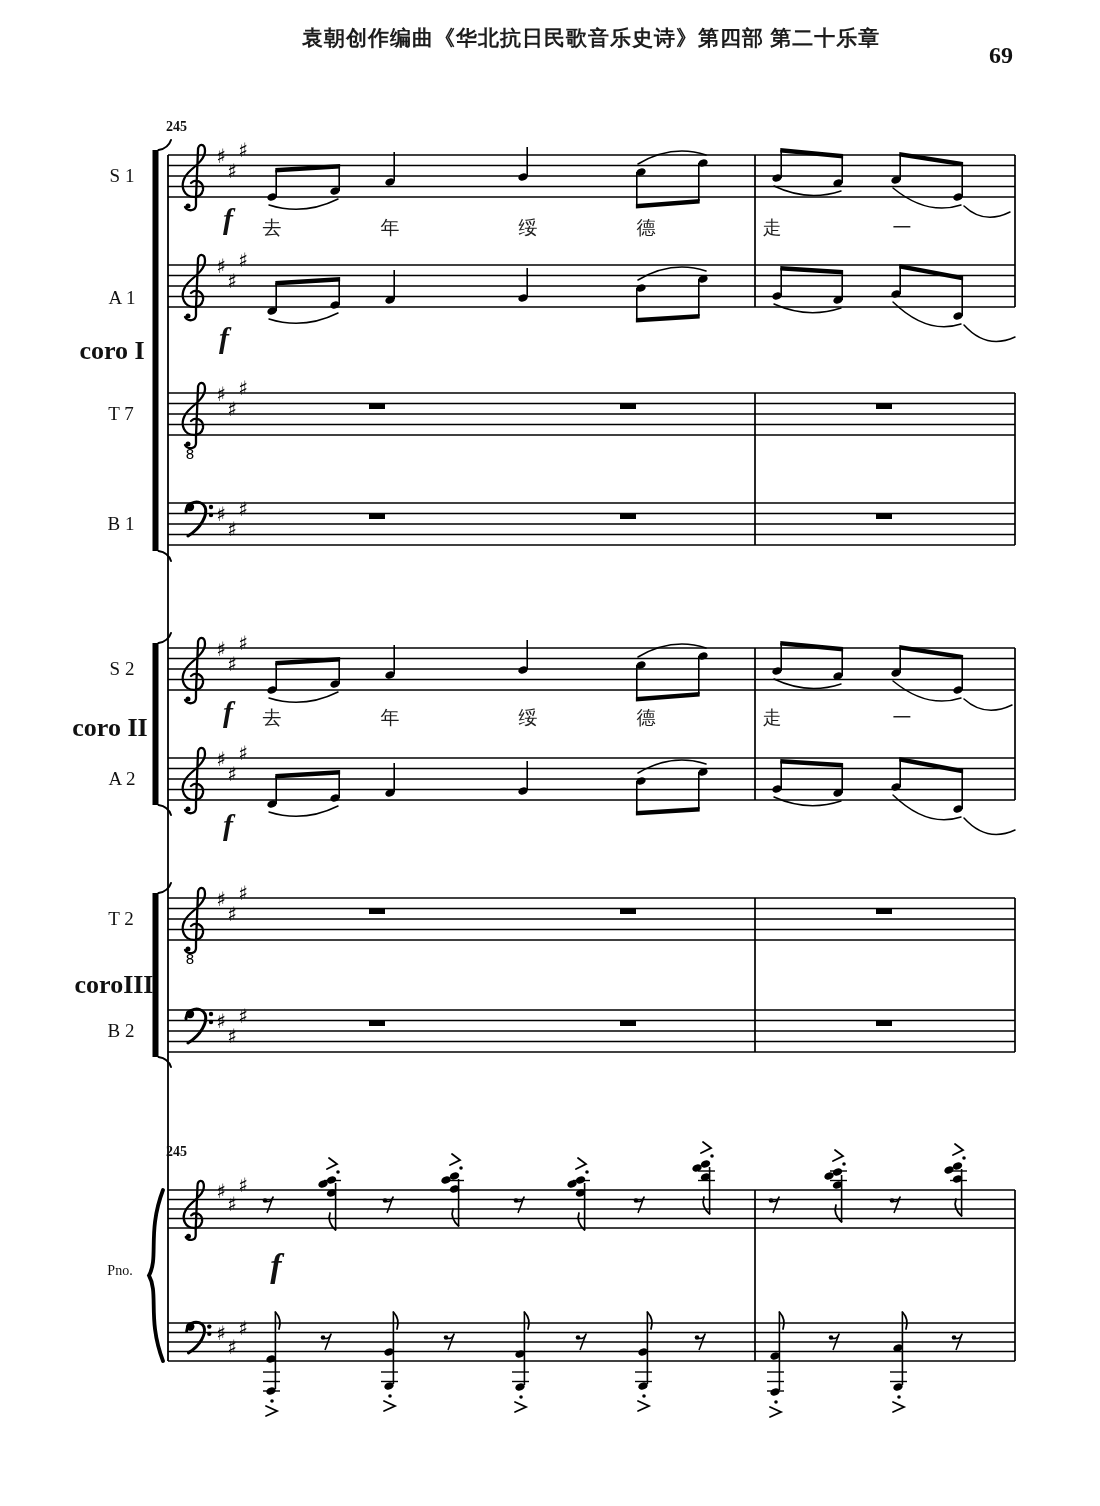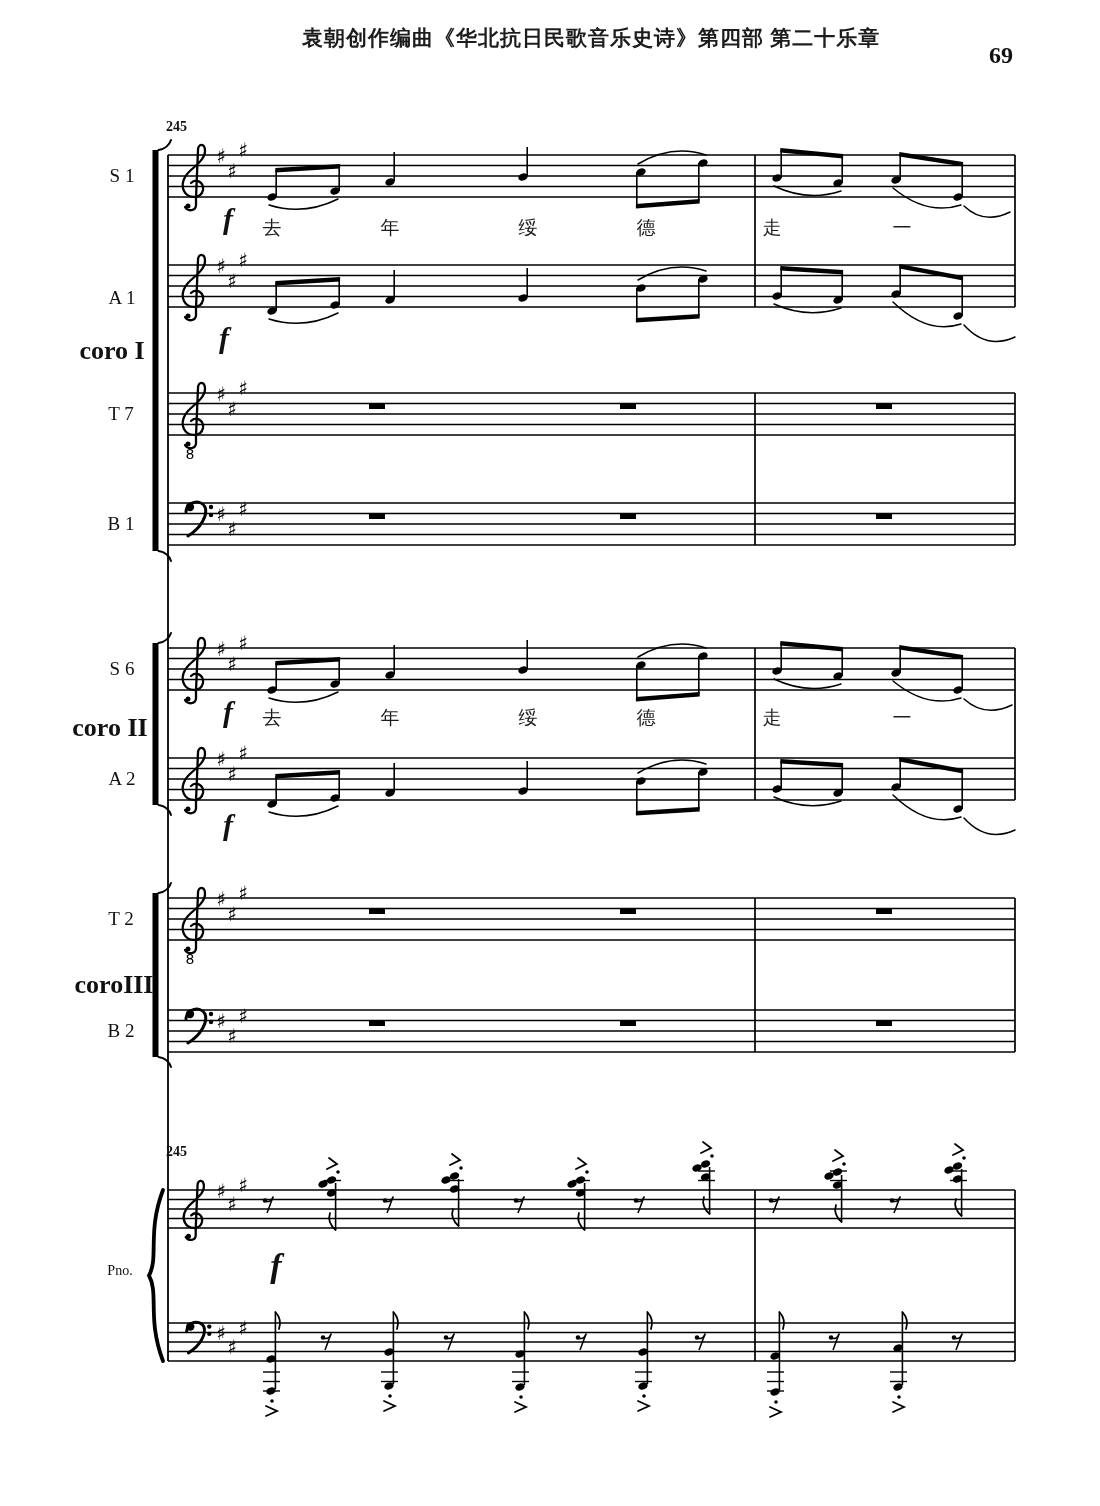--- a/index.html
+++ b/index.html
@@ -488,21 +488,21 @@
         <line x1="890" y1="1381.5" x2="907" y2="1381.5" stroke="#000" stroke-width="1.4"></line>
         <circle cx="899" cy="1397" r="1.8" fill="#000"></circle>
         <path d="M 893,1402 L 904,1407 L 893,1412" stroke="#000" stroke-width="1.8" fill="none" stroke-linecap="round"></path>
       </g>
     </svg>
   <div id="text-layer">
       <div class="t slabel" style="left: 122px; top: 176px;">S 1</div>
       <div class="t slabel" style="left: 122px; top: 286px; margin-top: 12px;">A 1</div>
       <div class="t slabel" style="left: 121px; top: 414px;">T 7</div>
       <div class="t slabel" style="left: 121px; top: 524px;">B 1</div>
-      <div class="t slabel" style="left: 122px; top: 669px;">S 6</div>
+      <div class="t slabel" style="left: 122px; top: 669px;">S 2</div>
       <div class="t slabel" style="left: 122px; top: 779px;">A 2</div>
       <div class="t slabel" style="left: 121px; top: 919px;">T 2</div>
       <div class="t slabel" style="left: 121px; top: 1031px;">B 2</div>
       <div class="t glabel" style="left: 112px; top: 351px;">coro I</div>
       <div class="t glabel" style="left: 110px; top: 728px;">coro II</div>
       <div class="t glabel" style="left: 114px; top: 985px;">coroIII</div>
       <div class="t pnolabel" style="left: 120px; top: 1271px;">Pno.</div>
       <div class="tl mnum" style="left: 166px; top: 127px;">245</div>
       <div class="tl mnum" style="left: 166px; top: 1152px;">245</div>
       <div class="t dyn" style="left: 228px; top: 219px; font-size: 30px;">f</div>

